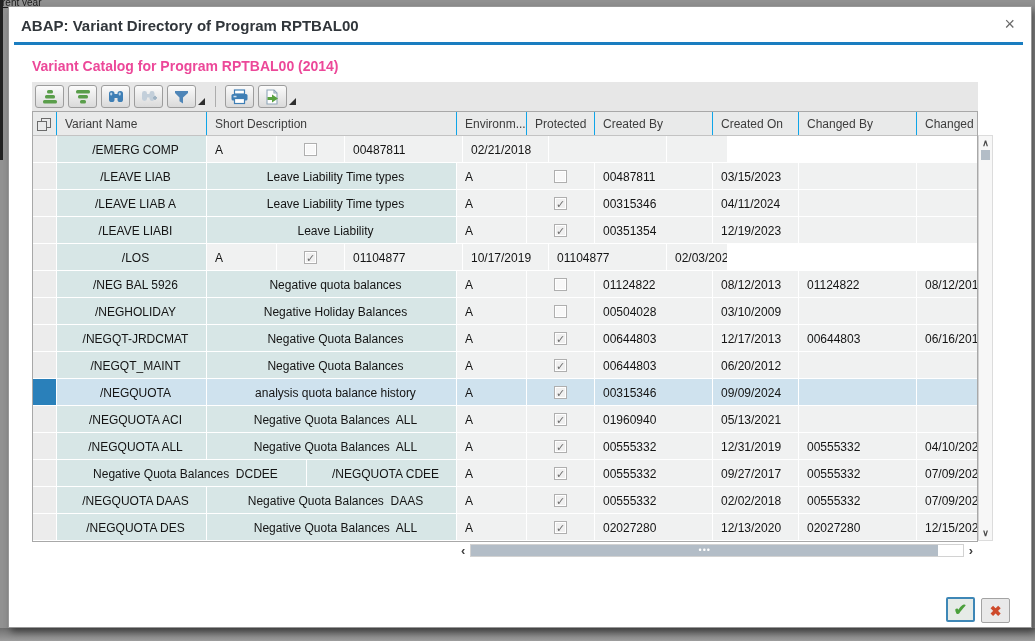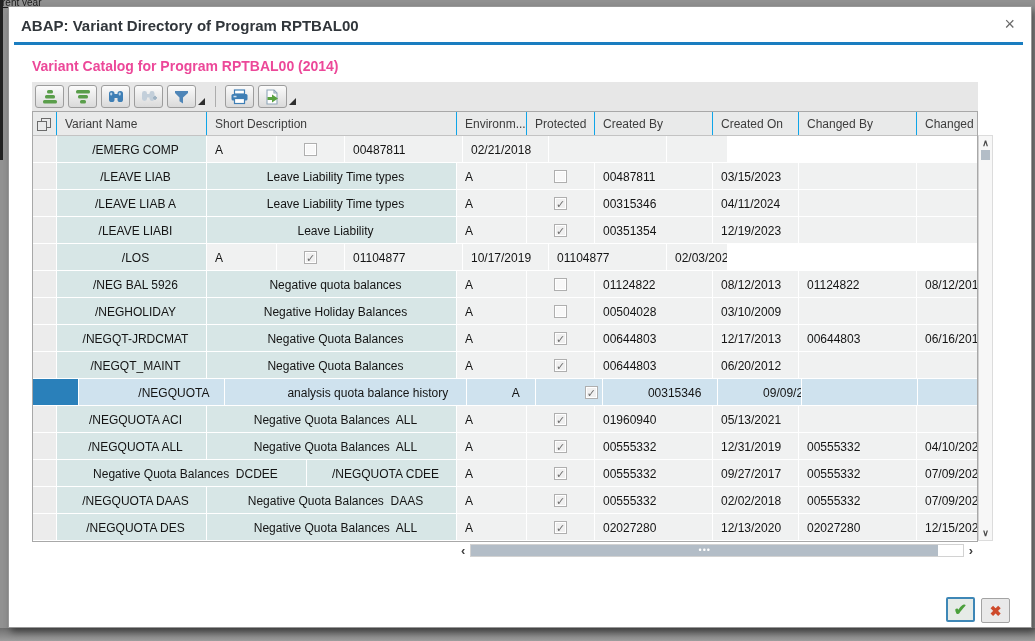--- a/index.html
+++ b/index.html
@@ -33,21 +33,21 @@
   
   .grid { position:absolute; left:23px; top:104px; width:946px; border:1px solid #a8a8a8; background:#fff; }
   .ghead { display:flex; height:24px; background:#e9eaea; border-bottom:1px solid #c3c3c3; }
   .hc { border-right:1px solid #0ea5e9; padding:5px 0 0 8px; font-size:12px; color:#3d3d3d;
         overflow:hidden; white-space:nowrap; }
   .grow { display:flex; height:27px; }
   .cell { border-right:1px solid #fff; border-bottom:1px solid #fff; padding:7px 0 0 8px;
           font-size:12px; color:#141414; background:#f0f1f1; overflow:hidden; white-space:pre; }
   .cell.key { background:#d7e6e6;text-align:center; }
   .cell.sel-cell { background:#ececec; padding:0; }
-  .grow.selected .cell { background:#cfe2ee;padding-left:45px; }
+  .grow.selected .cell { background:#cfe2ee; }
   .grow.selected .sel-cell { background:#2a80ba; }
   .w-sel{width:24px; padding-left:4px;} .w-var{width:150px;} .w-desc{width:250px;} .w-env{width:70px;}
   .w-prot{width:68px;} .w-cby{width:118px;} .w-con{width:86px;} .w-chby{width:118px;}
   .w-chon{width:60px; border-right:none;}
   .cell.prot { display:flex; align-items:center; justify-content:center; padding:0; }
   .cb { display:inline-block; width:13px; height:13px; border:1px solid #afafaf; background:#f8f8f8;
         font-size:11px; line-height:12px; text-align:center; color:#6e6e6e; box-shadow:inset 0 0 0 1px #fff; }
   .cb.checked { background:#f0f0f0; }
 
   .selall-icon { width:13px; height:13px; position:relative; display:inline-block; margin-top:1px; }

